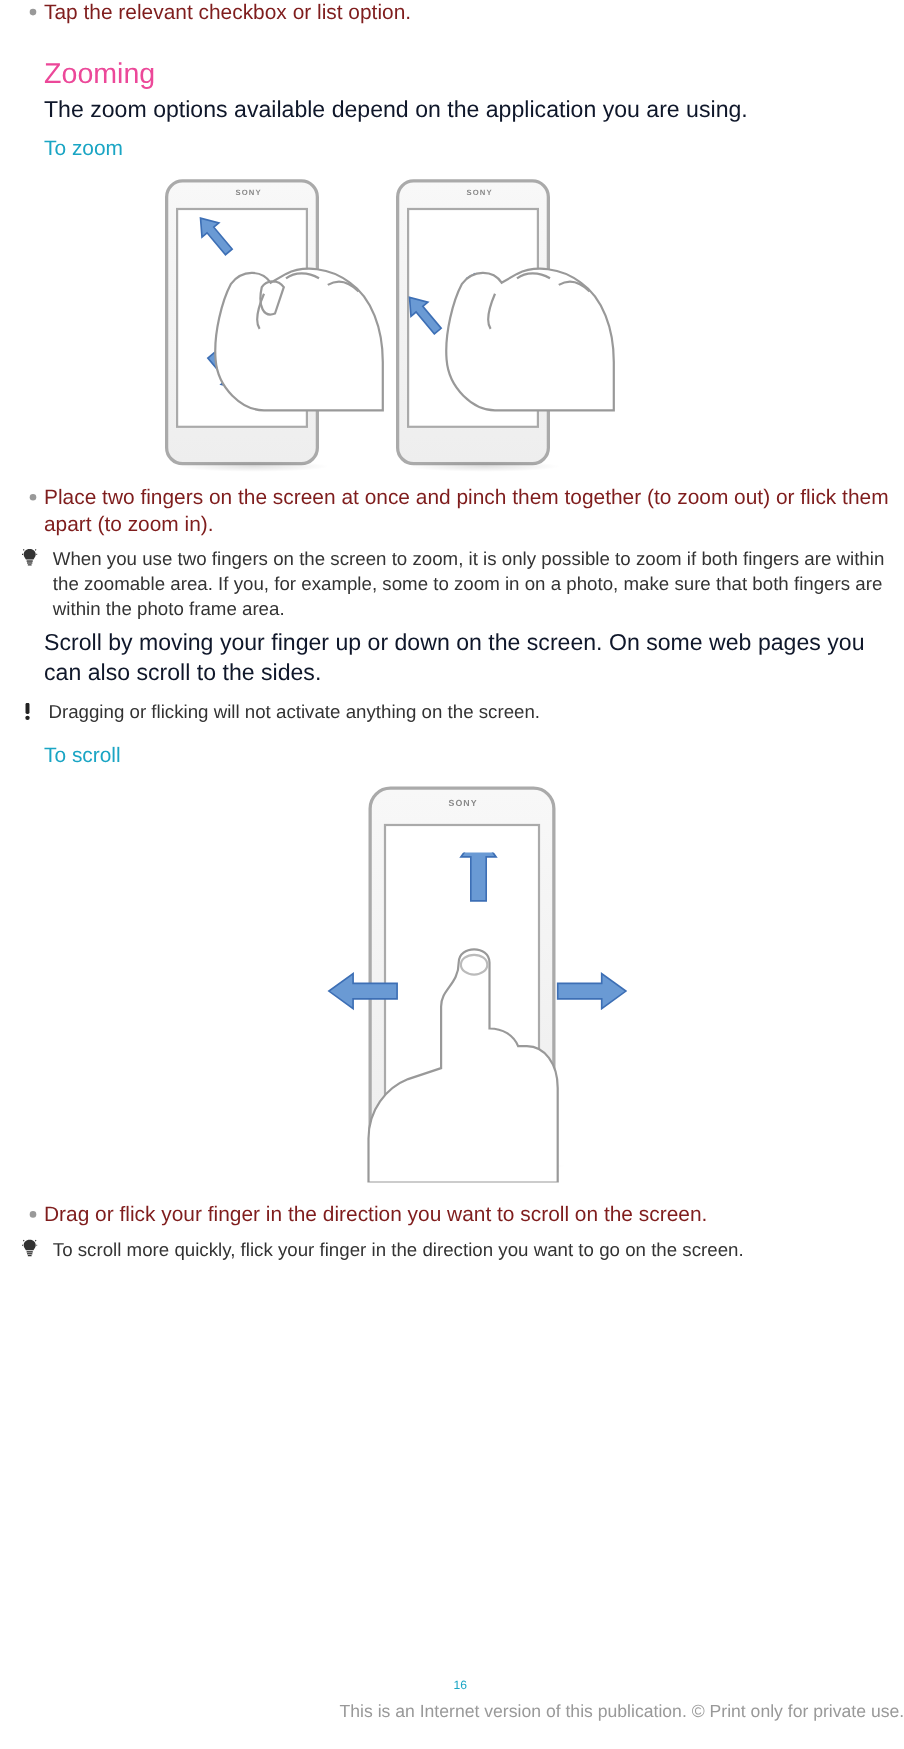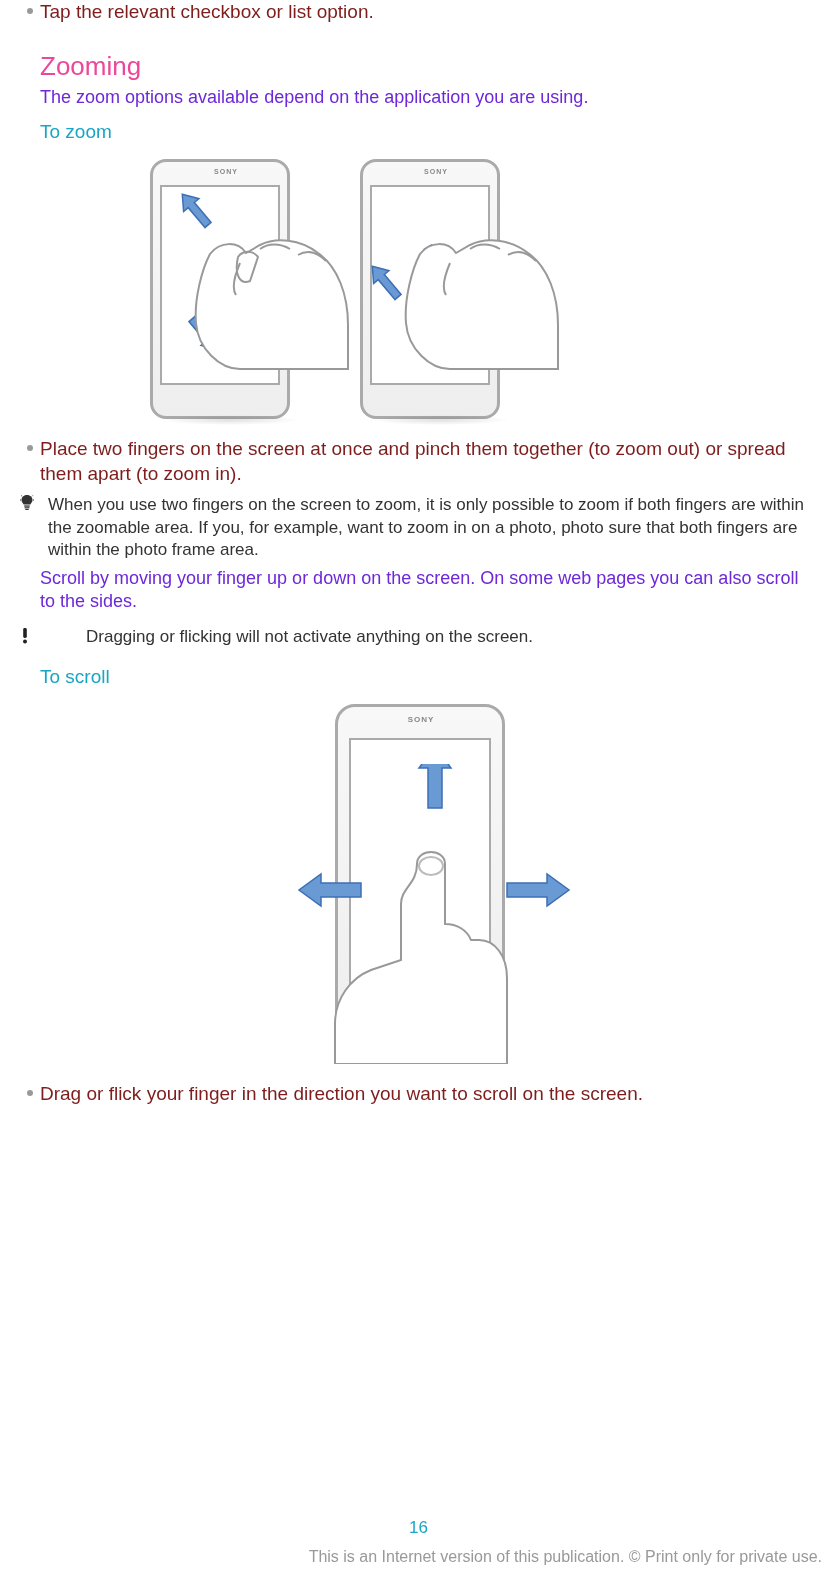--- a/index.html
+++ b/index.html
@@ -18,22 +18,22 @@
       font-size: 19px;
       margin: 0 0 8px 20px;
     }
     .section-heading {
       color: #ec4899;
       font-size: 26px;
       font-weight: normal;
       margin: 26px 0 4px 20px;
     }
     .body-text {
-      color: #6d28d9;
-      font-size: 18px;
+      color: #0f172a;
+      font-size: 21px;
       line-height: 1.3;
       margin: 0 0 12px 20px;
     }
     .bullet-row {
       display: flex;
       align-items: flex-start;
       margin: 0 0 6px 0;
     }
     .bullet-icon {
       width: 20px;
@@ -80,21 +80,20 @@
       flex: 0 0 24px;
       display: flex;
       justify-content: flex-start;
       padding-top: 2px;
     }
     .note-text {
       flex: 1;
       color: #333;
       font-size: 17px;
       line-height: 1.3;
-      margin-left: 42px;
     }
     .illus-row {
       display: flex;
       justify-content: flex-start;
       gap: 50px;
       margin: 16px 0 18px 120px;
     }
     .illus-row.center { justify-content: center; margin-left: 0; }
     .phone {
       width: 160px;
@@ -147,21 +146,21 @@
     .scroll-phone .phone-body { left: 20px; width: 170px; height: 340px; border-radius: 20px; }
     .scroll-phone .phone-screen { left: 34px; top: 34px; width: 142px; height: 270px; }
     .scroll-phone .phone-brand { top: 11px; font-size: 8px; }
     .scroll-phone .phone-shadow { bottom: 10px; left: 30px; right: 0; }
     .scroll-hand { position: absolute; left: -20px; top: 60px; width: 280px; height: 300px; }
     .page-num {
       position: absolute;
       bottom: 52px; left: 15px; right: 0;
       text-align: center;
       color: #1aa5c4;
-      font-size: 17px;
+      font-size: 11px;
     }
     .footer {
       position: absolute;
       bottom: 24px; left: 0; right: 0;
       text-align: right;
       color: #999;
       font-size: 16px;
     }
   </style>
 </head>
@@ -224,37 +223,37 @@
           <path d="M60,64 C54,78 52,90 56,96 M80,50 C88,44 100,44 110,50 M118,56 C128,50 138,54 146,62" fill="none" stroke="#999" stroke-width="2"></path>
         </svg>
       </div>
     </div>
   </div>
 
   <div class="bullet-row">
     <div class="bullet-icon">
         <div class="bullet-dot"></div>
       </div>
-    <div class="bullet-text">Place two fingers on the screen at once and pinch them together (to zoom out) or spread them apart (to zoom in).</div>
+    <div class="bullet-text">Place two fingers on the screen at once and pinch them together (to zoom out) or flick them apart (to zoom in).</div>
   </div>
 
   <div class="tip-row">
     <div class="tip-icon">
       <svg width="14" height="18" viewBox="0 0 14 18">
         <path d="M7 1 C3.5 1 1.5 3.5 1.5 6 C1.5 8 3 9.3 3.6 10.6 L10.4 10.6 C11 9.3 12.5 8 12.5 6 C12.5 3.5 10.5 1 7 1 Z" fill="#333"></path>
         <rect x="4.2" y="11.4" width="5.6" height="1.3" fill="#333"></rect>
         <rect x="4.6" y="13.2" width="4.8" height="1.2" fill="#333"></rect>
         <rect x="5.2" y="15" width="3.6" height="1.1" rx="0.5" fill="#333"></rect>
         <line x1="0" y1="6" x2="1" y2="6" stroke="#333" stroke-width="1"></line>
         <line x1="13" y1="6" x2="14" y2="6" stroke="#333" stroke-width="1"></line>
         <line x1="1.2" y1="1.5" x2="2" y2="2.3" stroke="#333" stroke-width="1"></line>
         <line x1="12" y1="2.3" x2="12.8" y2="1.5" stroke="#333" stroke-width="1"></line>
       </svg>
     </div>
-    <div class="tip-text">When you use two fingers on the screen to zoom, it is only possible to zoom if both fingers are within the zoomable area. If you, for example, want to zoom in on a photo, photo sure that both fingers are within the photo frame area.</div>
+    <div class="tip-text">When you use two fingers on the screen to zoom, it is only possible to zoom if both fingers are within the zoomable area. If you, for example, some to zoom in on a photo, make sure that both fingers are within the photo frame area.</div>
   </div>
 
   <div class="body-text">Scroll by moving your finger up or down on the screen. On some web pages you can also scroll to the sides.</div>
 
   <div class="note-row">
     <div class="note-icon">
       <svg width="10" height="16" viewBox="0 0 10 16">
         <rect x="3.2" y="0" width="3.6" height="10" rx="1.4" fill="#222"></rect>
         <circle cx="5" cy="13.6" r="2" fill="#222"></circle>
       </svg>
@@ -297,17 +296,32 @@
     </div>
   </div>
 
   <div class="bullet-row" style="margin-top:16px">
     <div class="bullet-icon">
         <div class="bullet-dot"></div>
       </div>
     <div class="bullet-text">Drag or flick your finger in the direction you want to scroll on the screen.</div>
   </div>
 
+  <div class="tip-row">
+    <div class="tip-icon">
+      <svg width="14" height="18" viewBox="0 0 14 18">
+        <path d="M7 1 C3.5 1 1.5 3.5 1.5 6 C1.5 8 3 9.3 3.6 10.6 L10.4 10.6 C11 9.3 12.5 8 12.5 6 C12.5 3.5 10.5 1 7 1 Z" fill="#333"></path>
+        <rect x="4.2" y="11.4" width="5.6" height="1.3" fill="#333"></rect>
+        <rect x="4.6" y="13.2" width="4.8" height="1.2" fill="#333"></rect>
+        <rect x="5.2" y="15" width="3.6" height="1.1" rx="0.5" fill="#333"></rect>
+        <line x1="0" y1="6" x2="1" y2="6" stroke="#333" stroke-width="1"></line>
+        <line x1="13" y1="6" x2="14" y2="6" stroke="#333" stroke-width="1"></line>
+        <line x1="1.2" y1="1.5" x2="2" y2="2.3" stroke="#333" stroke-width="1"></line>
+        <line x1="12" y1="2.3" x2="12.8" y2="1.5" stroke="#333" stroke-width="1"></line>
+      </svg>
+    </div>
+    <div class="tip-text">To scroll more quickly, flick your finger in the direction you want to go on the screen.</div>
+  </div>
 
 </div>
 
 <div class="page-num">16</div>
 <div class="footer">This is an Internet version of this publication. © Print only for private use.</div>
 
 </body></html>

